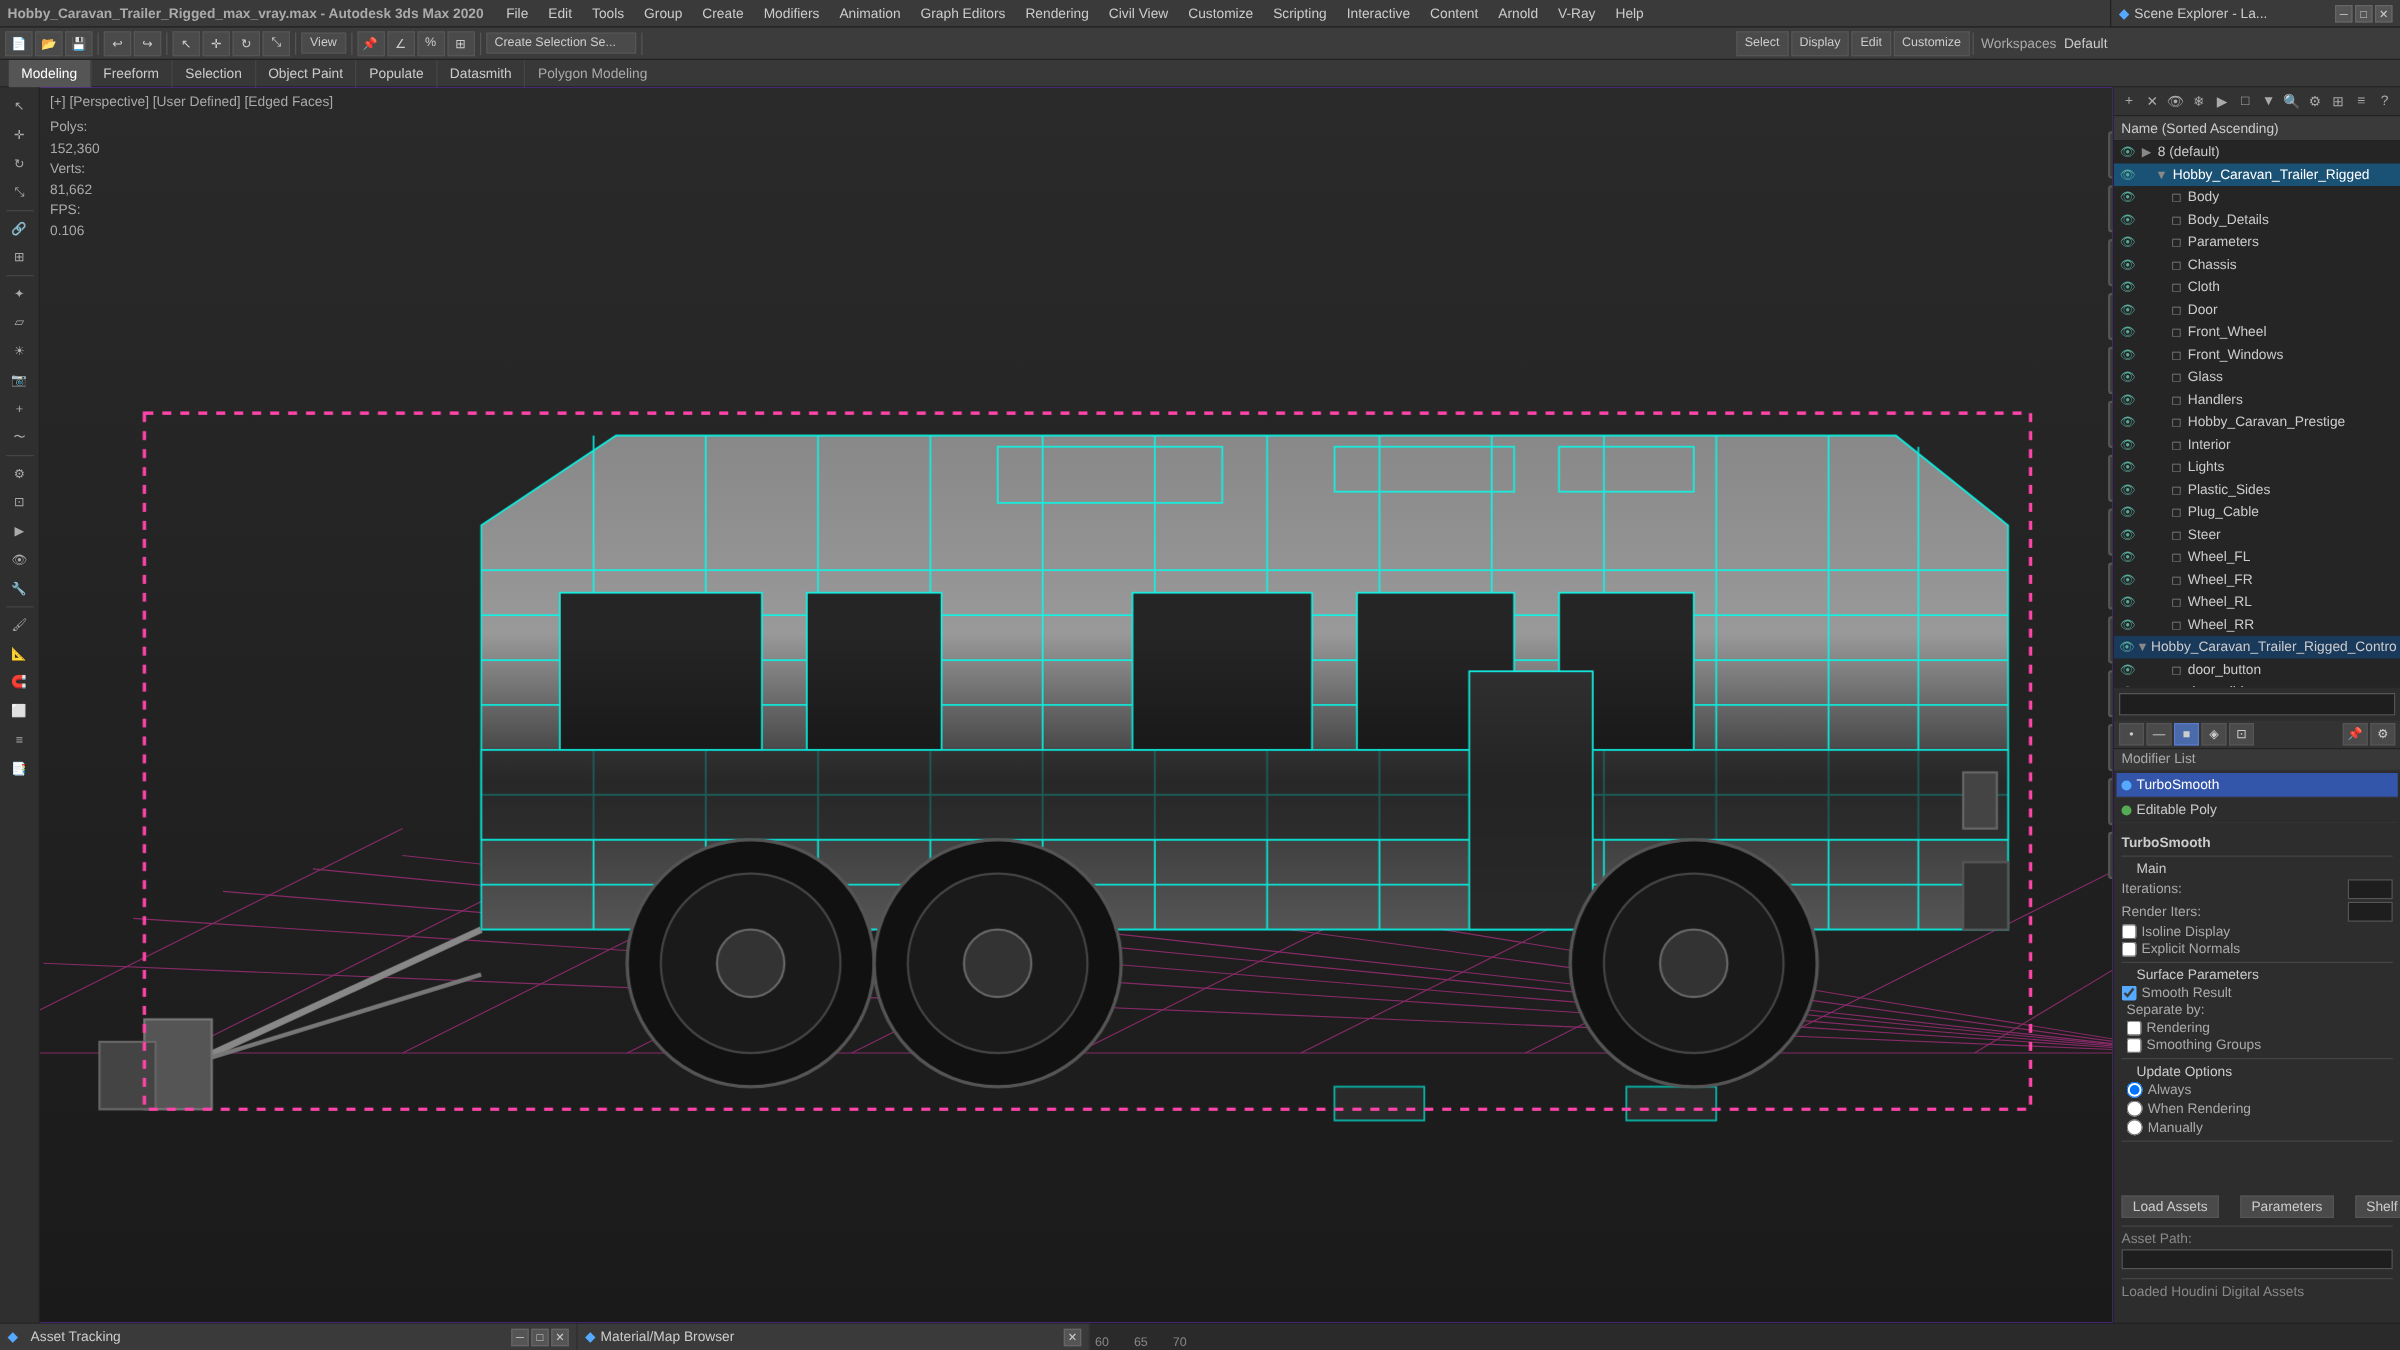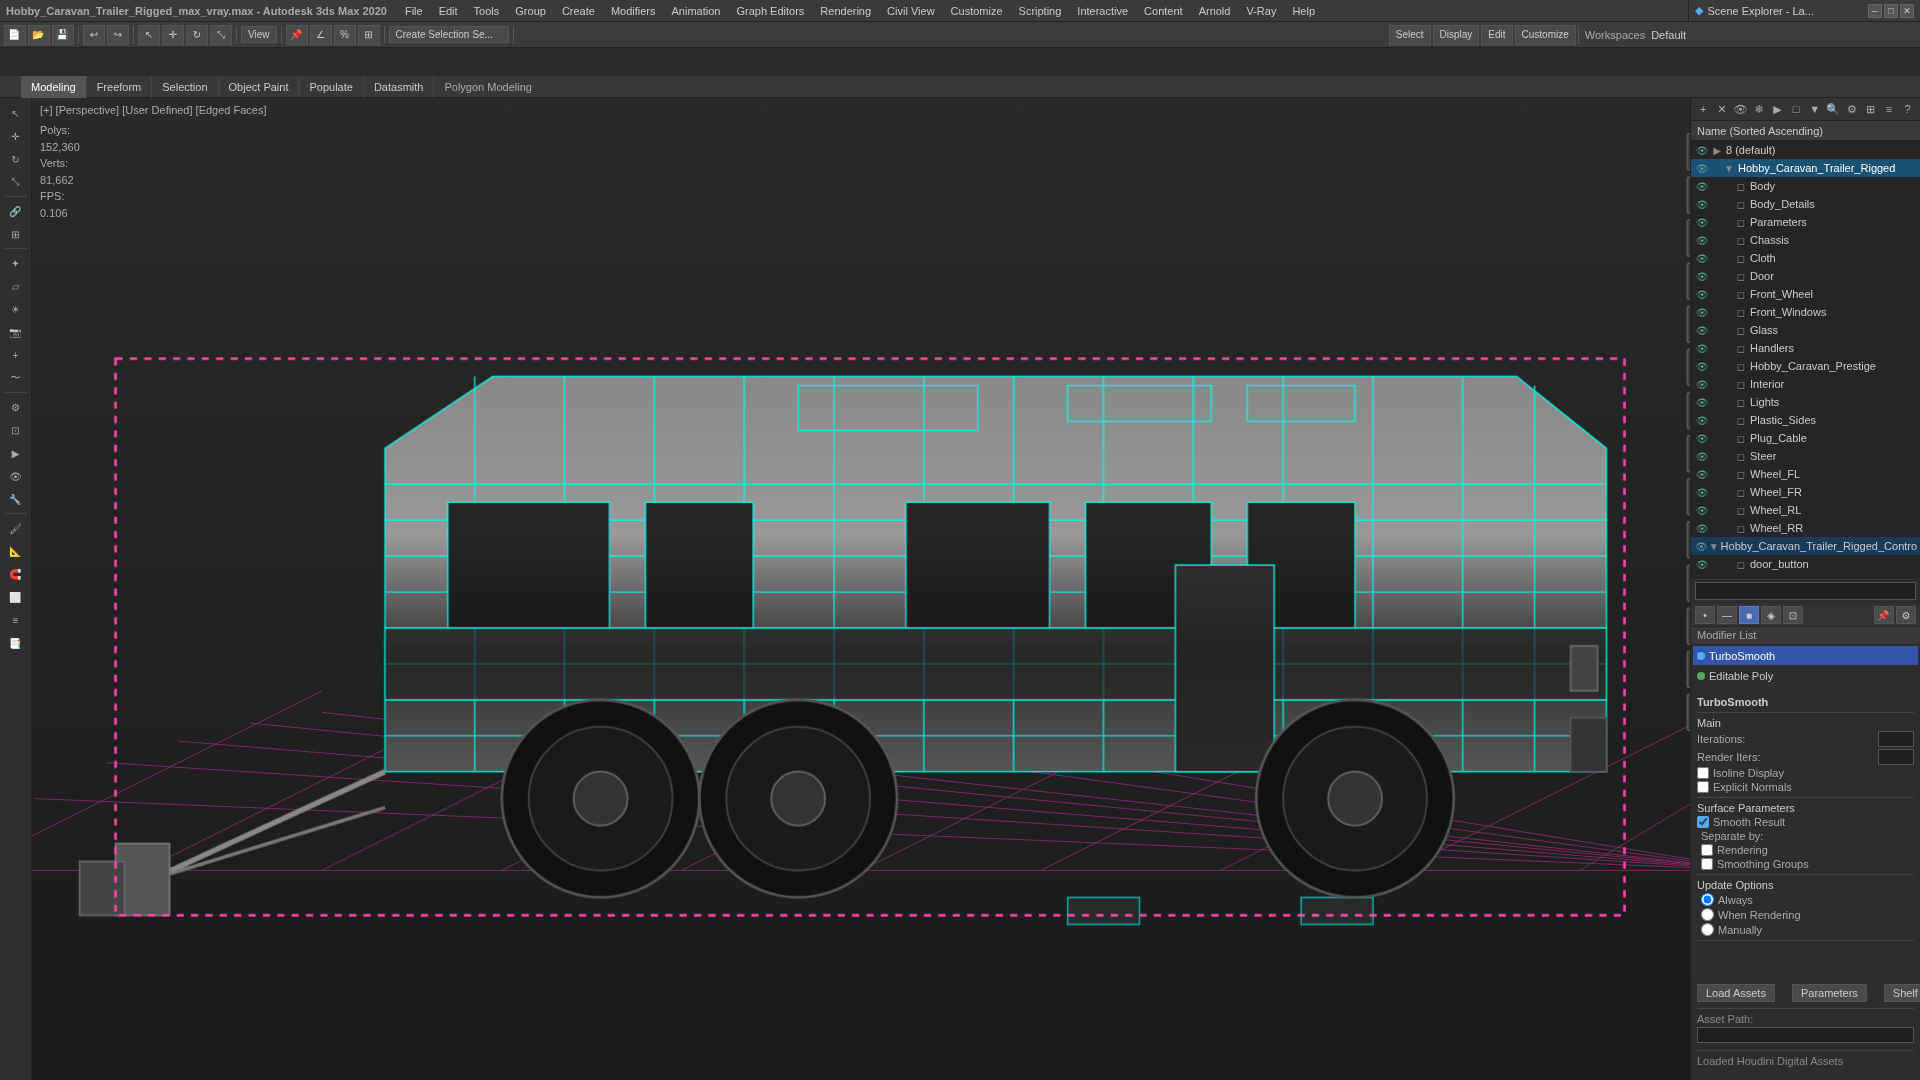--- a/index.html
+++ b/index.html
@@ -77,24 +77,23 @@
       font-size: 10px;
       white-space: nowrap;
     }
 
     
     #modeling-bar {
       background: #383838;
       height: 22px;
       display: flex;
       align-items: center;
-      padding: 0 21px;
+      padding: 0 7px;
       border-bottom: 1px solid #222;
       gap: 0;
-      margin-top: 28px;
     }
     .modeling-tab {
       padding: 2px 10px;
       color: #ccc;
       font-size: 11px;
       cursor: pointer;
       border-right: 1px solid #444;
       height: 22px;
       display: flex; align-items: center;
     }
@@ -297,21 +296,21 @@
     }
     .ts-check-label { color: #aaa; font-size: 11px; }
     .section-divider {
       height: 1px;
       background: #444;
       margin: 4px 0;
     }
     .ts-sub-section {
       color: #ccc;
       font-size: 11px;
-      margin: 4px 0 2px;
+      margin: 4px 12px 2px;
     }
     .ts-sub-item {
       display: flex;
       align-items: center;
       gap: 4px;
       margin: 2px 0 2px 4px;
       font-size: 11px;
       color: #aaa;
     }
 

